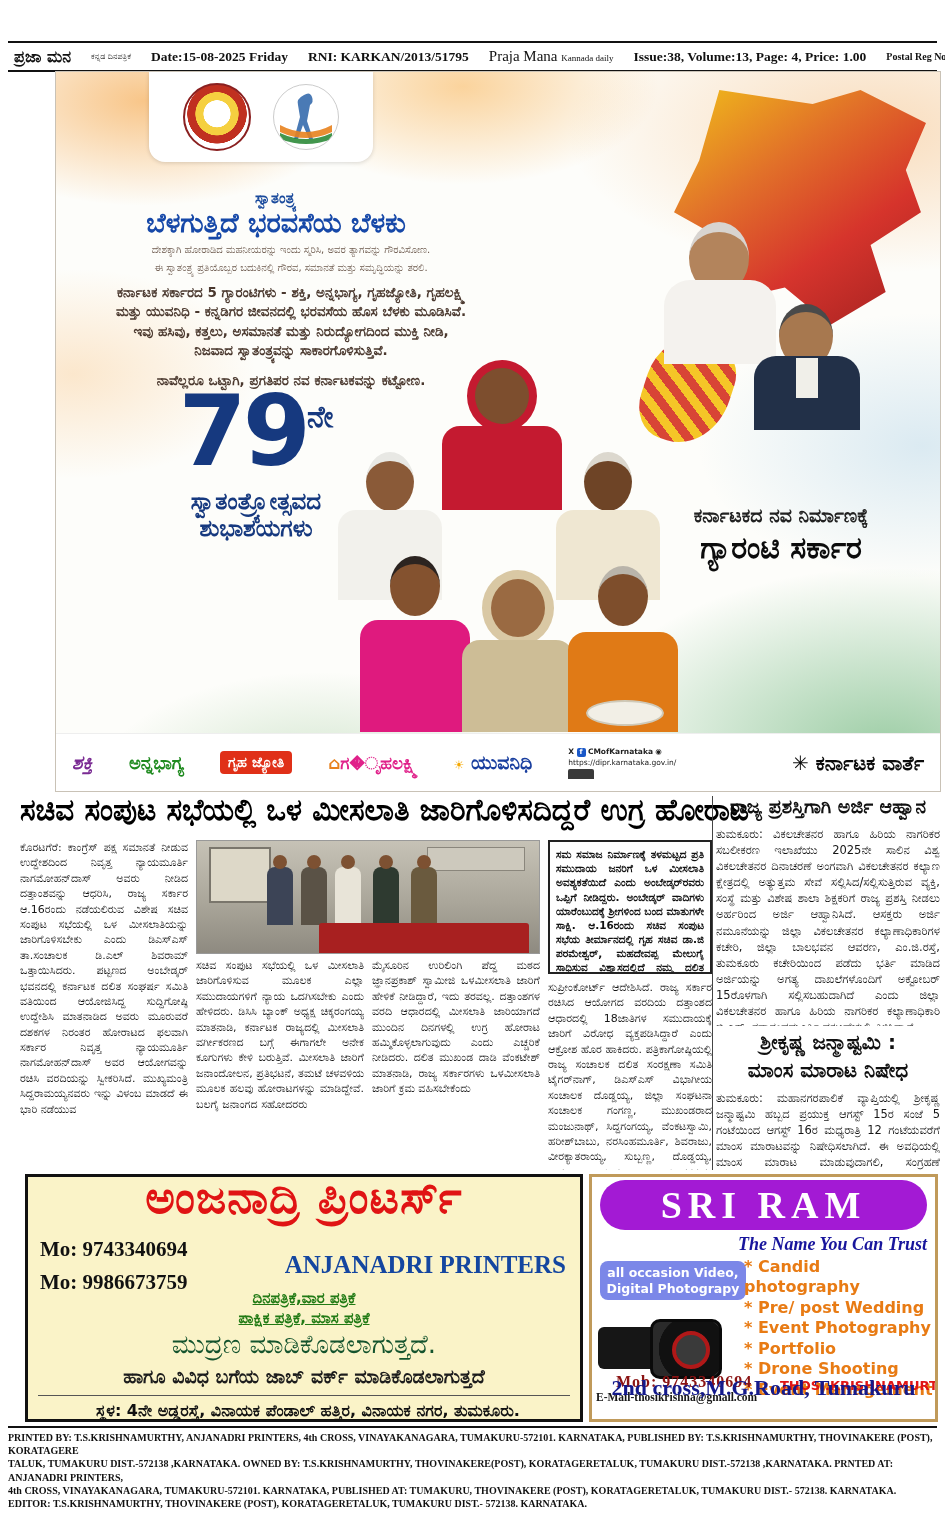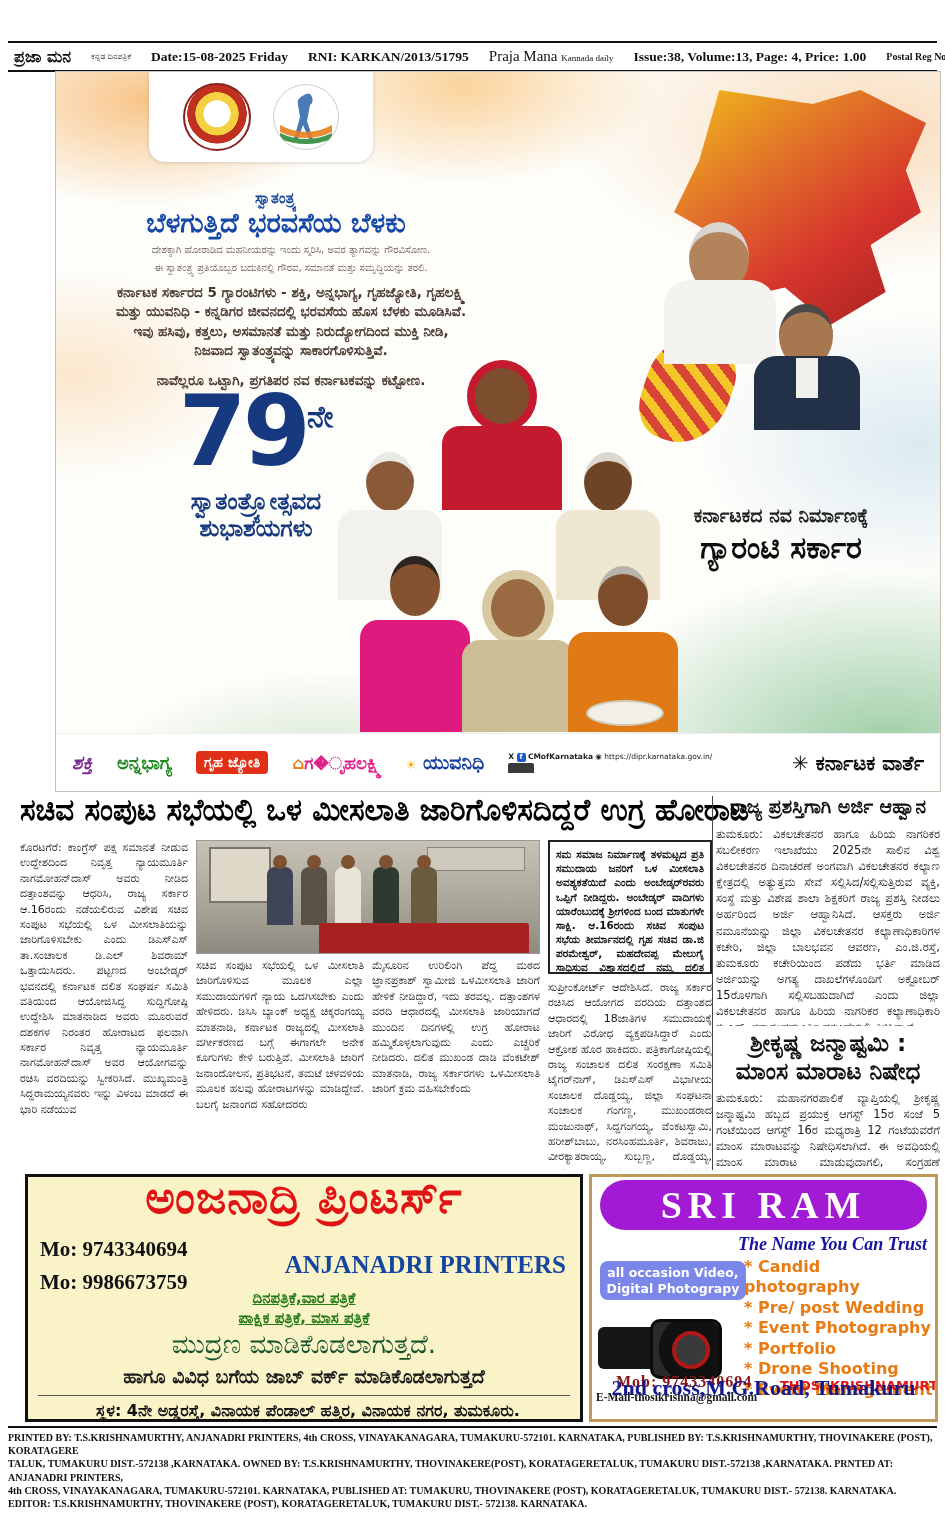--- a/index.html
+++ b/index.html
@@ -50,21 +50,21 @@
     background:repeating-linear-gradient(35deg,#d43020 0 9px,#f4c010 9px 18px);transform:rotate(18deg);opacity:.9;}
   .guarantee-1{position:absolute;left:560px;top:432px;width:330px;text-align:center;
     font-weight:700;font-size:19px;color:#222;}
   .guarantee-2{position:absolute;left:560px;top:458px;width:330px;text-align:center;
     font-weight:800;font-size:30px;color:#0c0c0c;}
   .gp{position:absolute;left:268px;top:288px;width:354px;height:372px;}
   .pp{position:absolute;}
   .pp .hd{position:absolute;left:50%;transform:translateX(-50%);top:0;border-radius:50%;}
   .pp .bd{position:absolute;left:0;right:0;bottom:0;border-radius:18px 18px 0 0;}
   .ad-strip{position:absolute;left:0;right:0;bottom:0;height:57px;background:#fff;
-    display:flex;align-items:center;gap:24px;padding:0 16px;border-top:1px solid #eee;}
+    display:flex;align-items:center;gap:36px;padding:0 16px;border-top:1px solid #eee;}
   .sch{font-weight:800;white-space:nowrap;}
   .social{font-size:7.5px;color:#222;line-height:1.5;}
   .fb{display:inline-block;width:9px;height:9px;background:#1a58c8;color:#fff;font-size:7px;
     text-align:center;line-height:9px;border-radius:2px;font-weight:700;}
   .soudha{display:inline-block;width:26px;height:10px;background:#3a3a3a;border-radius:2px 2px 0 0;vertical-align:middle;}
   .varta{margin-left:auto;font-weight:800;font-size:20px;color:#0c0c0c;white-space:nowrap;}
   
   .headline{position:absolute;left:20px;top:792px;width:690px;font-size:30px;font-weight:800;
     color:#000;white-space:nowrap;transform:scaleX(.98);transform-origin:left;}
   .vrule{position:absolute;left:712px;top:796px;width:0;height:374px;border-left:1.5px solid #444;}
@@ -74,21 +74,21 @@
   .np-window{position:absolute;left:12px;top:6px;width:58px;height:52px;background:#ddd8c8;border:2px solid #7a766c;}
   .np-banner{position:absolute;right:14px;top:6px;width:96px;height:22px;background:#cdc9bd;border:1px solid #8a867c;}
   .np-table{position:absolute;right:10px;bottom:0;width:210px;height:30px;background:#a82020;border-radius:3px 3px 0 0;}
   .np-fig{position:absolute;bottom:28px;width:26px;height:58px;border-radius:8px 8px 0 0;}
   .np-fig i{position:absolute;left:50%;transform:translateX(-50%);top:-12px;width:14px;height:14px;
     border-radius:50%;background:#7d5132;display:block;}
   .quote-box{position:absolute;left:548px;top:840px;width:164px;height:134px;border:2px solid #222;
     padding:5px 6px;font-size:10.5px;line-height:1.35;text-align:justify;font-weight:600;color:#111;
     box-sizing:border-box;overflow:hidden;background:#fff;}
   .r-h1{position:absolute;left:716px;top:795px;width:224px;text-align:center;font-weight:800;font-size:19px;white-space:nowrap;}
-  .r-h2{position:absolute;left:716px;width:224px;text-align:center;font-weight:800;font-size:23px;white-space:nowrap;}
+  .r-h2{position:absolute;left:716px;width:224px;text-align:center;font-weight:800;font-size:20px;white-space:nowrap;}
   
   .adL{position:absolute;left:25px;top:1174px;width:558px;height:248px;background:#faf3c8;
     border:3px solid #111;box-sizing:border-box;overflow:hidden;padding-left:35px;}
   .adL-title{position:absolute;left:0;top:-6px;width:100%;text-align:center;color:#e01414;
     font-weight:800;font-size:45px;letter-spacing:1px;}
   .adL-ph{position:absolute;left:12px;top:56px;font-weight:700;font-size:21px;line-height:1.55;color:#111;}
   .adL-en{position:absolute;right:14px;top:74px;font-weight:700;font-size:25px;color:#1446a0;}
   .adL-green{position:absolute;left:0;width:100%;text-align:center;color:#217a14;font-weight:700;
     font-size:15px;text-decoration:underline;}
   .adL-big1{position:absolute;left:0;top:152px;width:100%;text-align:center;font-weight:400;font-size:26px;color:#14532d;}

